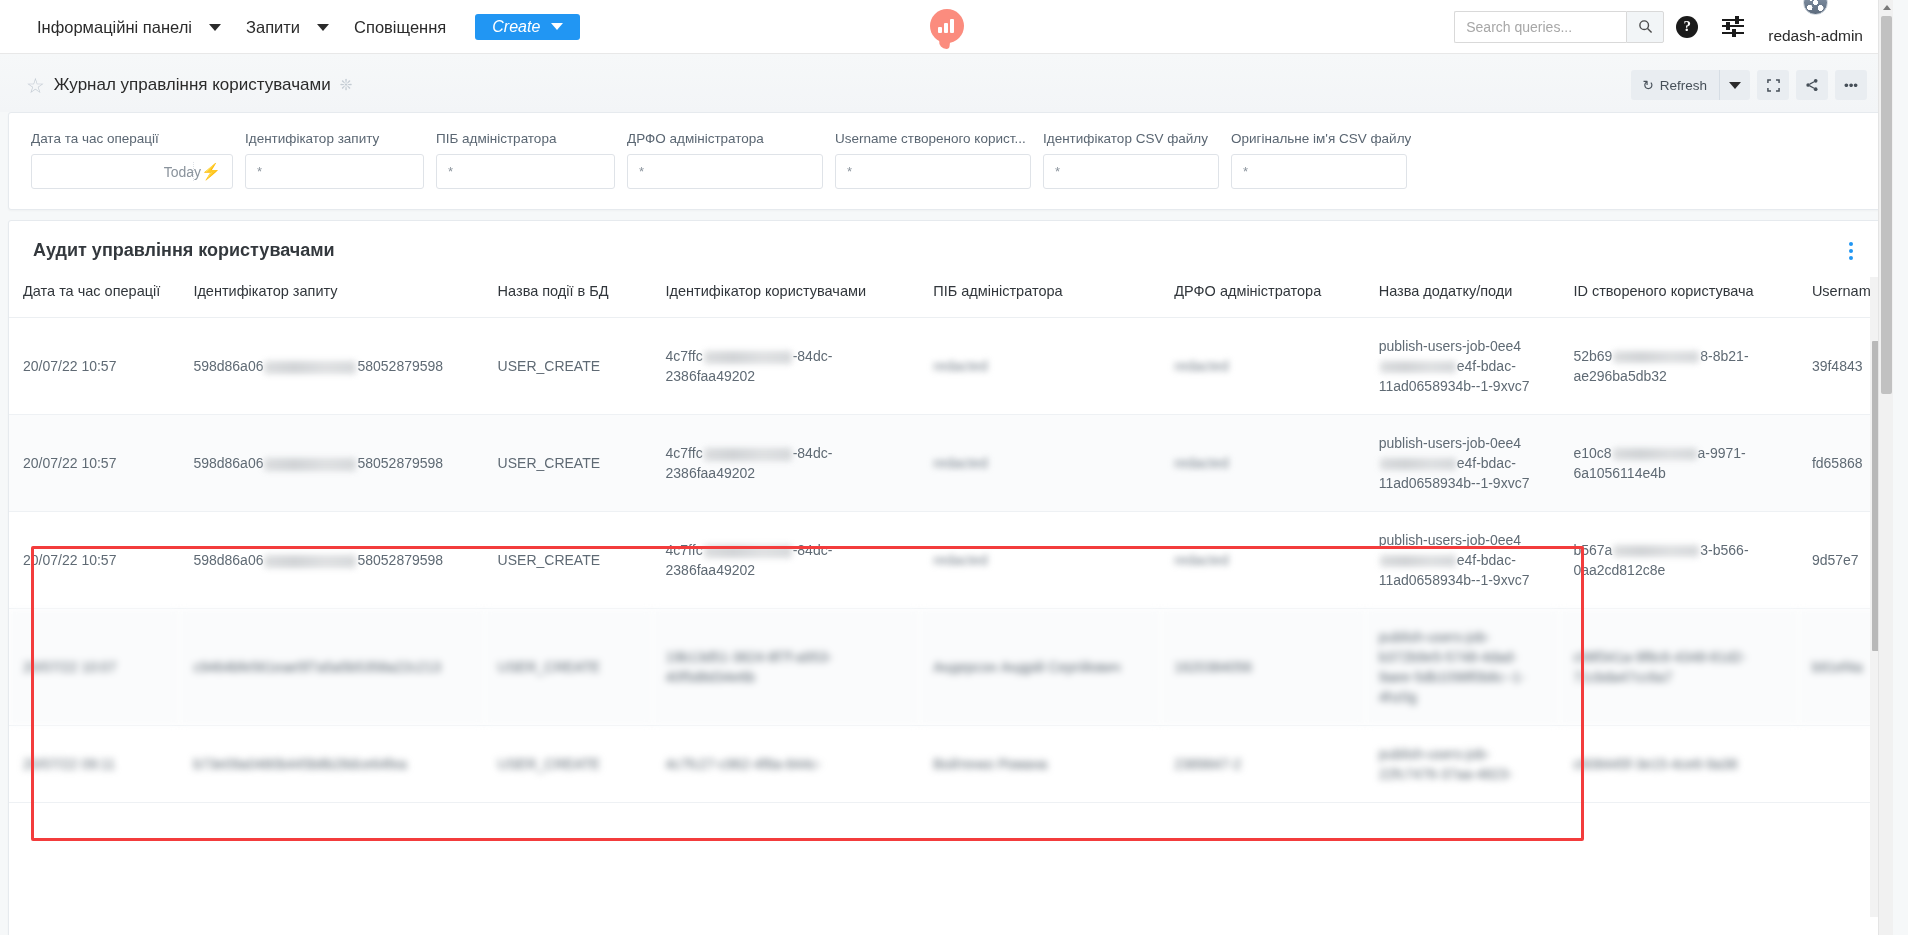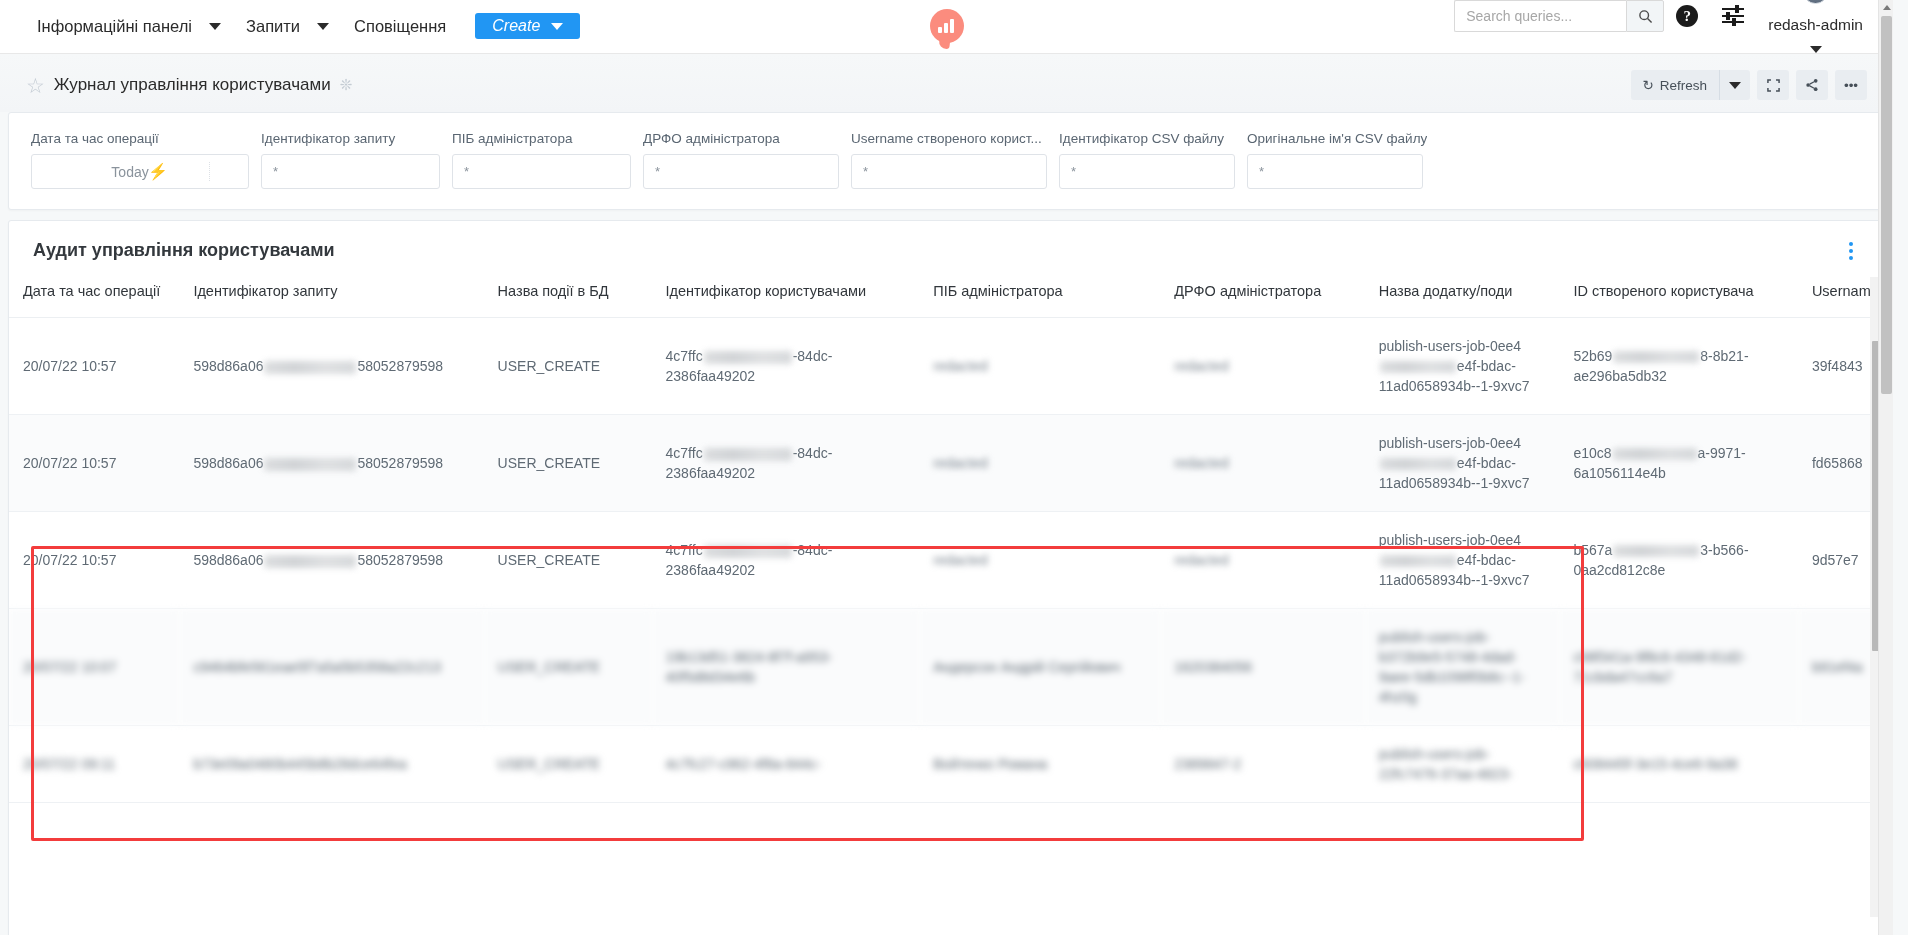--- a/index.html
+++ b/index.html
@@ -12,21 +12,21 @@
     -webkit-font-smoothing: antialiased;
   }
 
   
   .navbar {
     position: relative;
     height: 54px;
     background: #ffffff;
     border-bottom: 1px solid #e8e8e8;
     display: flex;
-    align-items: flex-end;
+    align-items: center;
     padding: 0 22px 0 26px;
   }
   .nav-left { display: flex; align-items: center; gap: 0; }
   .nav-item {
     font-size: 16.5px;
     color: #2b2b2b;
     padding: 0 11px;
     line-height: 54px;
     cursor: pointer;
     white-space: nowrap;
@@ -235,21 +235,21 @@
     padding: 0 11px;
     font-size: 14px;
     color: #55606b;
     font-family: "Liberation Sans", sans-serif;
     outline: none;
     display: flex; align-items: center;
     position: relative;
   }
   .filter-input .val { color: #8a939c; font-size: 14px; }
   .filter-input .star-val { color: #8a939c; font-size: 13px; }
-  .date-filter { width: 218px; justify-content: center; }
+  .date-filter { width: 202px; justify-content: flex-end; }
   .date-filter .divider {
     position: absolute; right: 38px; top: 7px; bottom: 7px;
     border-left: 1px dotted #dde1e6;
   }
   .bolt { color: #4aa3f0; font-size: 16px; }
   .w188 { width: 179px; }
   .w196 { width: 196px; }
   .w176 { width: 176px; }
 
   

